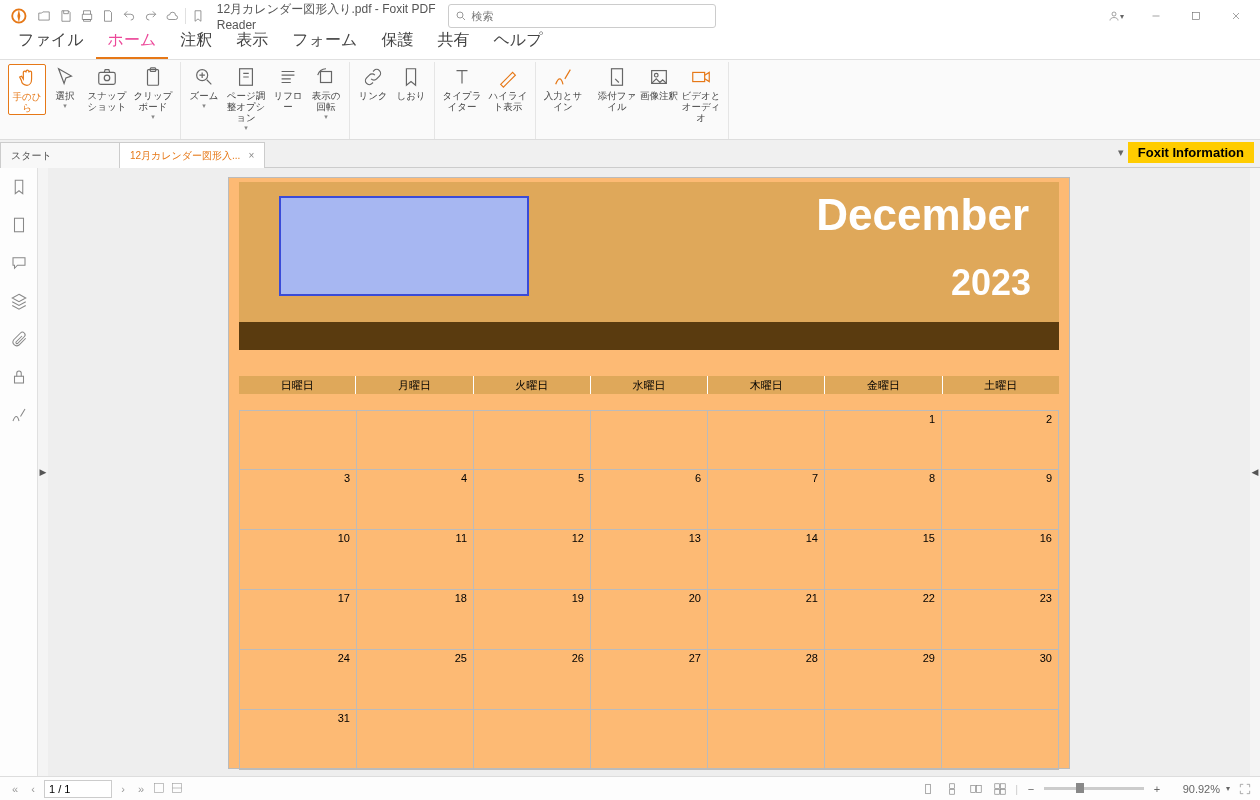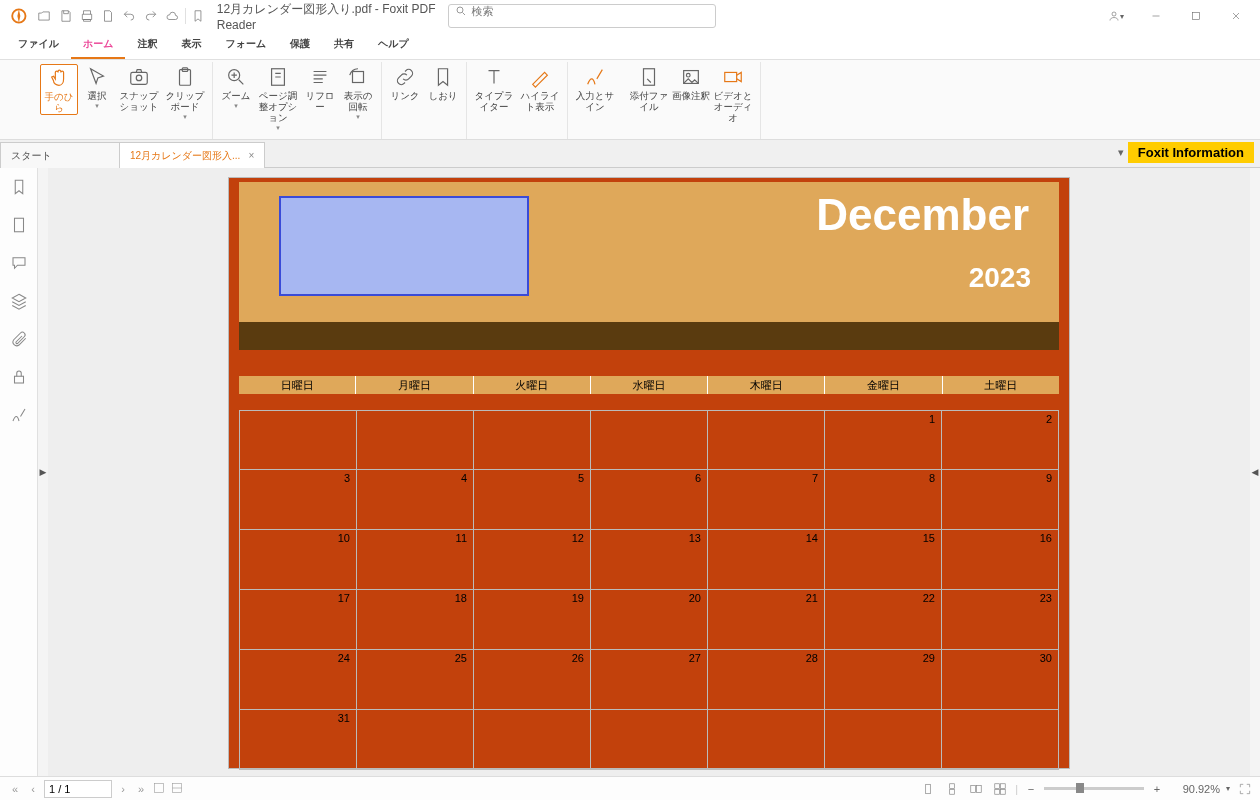--- a/index.html
+++ b/index.html
@@ -3,56 +3,56 @@
 <meta charset="utf-8">
 <style>
 *{box-sizing:border-box;margin:0;padding:0;font-family:"Meiryo UI","Yu Gothic UI",sans-serif;}
 body{background:#f5f5f5;font-size:11px;overflow:hidden;width:1260px;height:800px;}
 .titlebar{height:32px;background:#fff;display:flex;align-items:center;padding:0 4px;}
 .logo{width:20px;height:20px;margin:0 6px;}
 .tb-btn{width:24px;height:24px;display:flex;align-items:center;justify-content:center;color:#888;border-radius:2px;}
 .tb-btn svg{width:14px;height:14px;stroke:#777;fill:none;stroke-width:1.3;}
 .tb-sep{width:1px;height:16px;background:#e0e0e0;margin:0 2px;}
 .doc-title{margin-left:8px;color:#555;font-size:12px;}
-.search-box{margin-left:auto;width:300px;height:24px;border:1px solid #ccc;border-radius:3px;display:flex;align-items:flex-start;padding:0 6px;color:#999;margin-right:380px;}
+.search-box{margin-left:auto;width:300px;height:24px;border:1px solid #ccc;border-radius:3px;display:flex;align-items:center;padding:0 6px;color:#999;margin-right:380px;}
 .search-box input{border:none;outline:none;flex:1;font-size:11px;margin-left:4px;}
 .win-controls{display:flex;margin-left:auto;}
 .win-btn{width:40px;height:28px;display:flex;align-items:center;justify-content:center;color:#666;}
 .win-btn svg{width:12px;height:12px;stroke:#666;fill:none;stroke-width:1.2;}
 .menubar{height:28px;background:#fff;display:flex;align-items:flex-end;padding:0 6px;border-bottom:1px solid #e0e0e0;}
-.menu-item{padding:4px 12px 6px;font-size:10px;color:#444;border-bottom:2px solid transparent;font-weight:bold;}
+.menu-item{padding:4px 12px 6px;font-size:16px;color:#444;border-bottom:2px solid transparent;}
 .menu-item.active{color:#ec4899;border-bottom-color:#e67817;}
 .ribbon{height:80px;background:#fafafa;display:flex;align-items:stretch;border-bottom:1px solid #ddd;padding:2px 4px 0;}
 .ribbon-grp{display:flex;align-items:flex-start;padding:2px 4px 0;border-right:1px solid #e5e5e5;}
 .r-btn{display:flex;flex-direction:column;align-items:center;justify-content:flex-start;width:38px;text-align:center;padding-top:2px;}
 .r-btn.wide{width:46px;}
 .r-btn svg{width:22px;height:22px;stroke:#666;fill:none;stroke-width:1.3;margin-bottom:2px;}
 .r-btn span{font-size:9.5px;color:#444;line-height:1.15;margin-top:1px;}
 .r-btn .caret{font-size:7px;color:#888;margin-top:0;}
 .active-tool svg{stroke:#e67817;}
 .active-tool span{color:#e67817;}
-.active-tool{border:1px solid #e67817;border-radius:2px;background:#fff;margin-left:32px;}
+.active-tool{border:1px solid #e67817;border-radius:2px;background:#fff;}
 .tabstrip{height:28px;background:#f0f0f0;display:flex;align-items:flex-end;border-bottom:1px solid #ccc;position:relative;}
 .doc-tab{height:26px;display:flex;align-items:center;padding:0 10px;font-size:10px;background:#f8f8f8;border:1px solid #ccc;border-bottom:none;margin-left:-1px;position:relative;top:1px;}
 .doc-tab.start{width:120px;color:#555;border-left:1px solid #ccc;margin-left:0;}
 .doc-tab.active{background:#fff;color:#e67817;}
 .doc-tab .close{margin-left:8px;color:#888;}
 .tab-notice{position:absolute;right:6px;top:0;height:24px;display:flex;align-items:center;}
 .tab-notice .drop{width:14px;height:24px;display:flex;align-items:center;justify-content:center;color:#666;}
 .tab-notice .badge{background:#ffcc00;color:#000;font-weight:bold;font-size:13px;padding:3px 10px;}
 .work{display:flex;height:calc(800px - 32px - 28px - 80px - 28px - 24px);}
 .side-icons{width:38px;background:#fdfdfd;border-right:1px solid #e0e0e0;display:flex;flex-direction:column;align-items:center;padding-top:10px;gap:18px;}
 .side-icons svg{width:18px;height:18px;stroke:#888;fill:none;stroke-width:1.4;}
 .expand{width:10px;background:#f4f4f4;display:flex;align-items:center;justify-content:center;color:#555;font-size:9px;}
 .viewer{flex:1;background:#eeeeee;overflow:auto;position:relative;display:flex;justify-content:center;padding-top:10px;}
-.page{width:840px;height:590px;background:#c2410c;box-shadow:0 0 0 1px #bbb;}
+.page{width:840px;height:590px;background:#fdba74;box-shadow:0 0 0 1px #bbb;}
 .cal-header{height:140px;background:#dfa85a;margin:0 10px;margin-top:4px;position:relative;}
 .photo-box{position:absolute;left:40px;top:14px;width:250px;height:100px;background:#a7b7f2;border:2px solid #3a4bd8;}
 .cal-title{position:absolute;right:30px;top:8px;color:#fff;font-size:44px;font-weight:bold;}
-.cal-year{position:absolute;right:28px;top:80px;color:#fff;font-size:28px;font-weight:bold;}
+.cal-year{position:absolute;right:28px;top:80px;color:#fff;font-size:36px;font-weight:bold;}
 .brown-bar{height:28px;background:#5a3b0f;margin:0 10px;}
 .gap{height:10px;}
 .day-header{display:flex;margin:16px 10px;height:18px;}
 .day-header div{flex:1;background:#dfa85a;text-align:center;font-size:11px;border-left:1px solid #fff;line-height:18px;}
 .day-header div:first-child{border-left:none;}
 .cal-grid{margin:0 10px;}
 .cal-row{display:flex;height:60px;}
 .cal-cell{flex:1;border:1px solid #bbb;border-top:none;border-left:none;font-size:11px;text-align:right;padding:2px 6px;}
 .cal-row .cal-cell:first-child{border-left:1px solid #bbb;}
 .cal-row:first-child .cal-cell{border-top:1px solid #bbb;}

